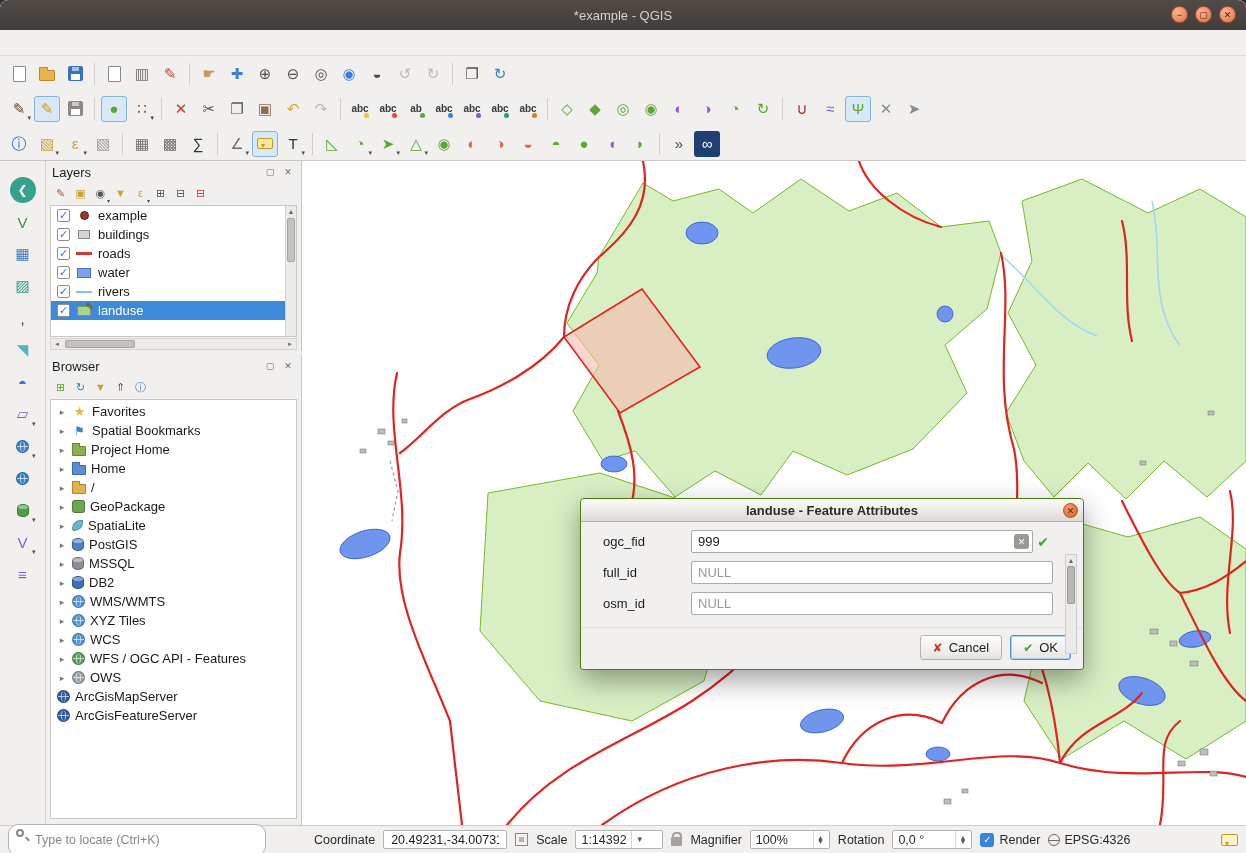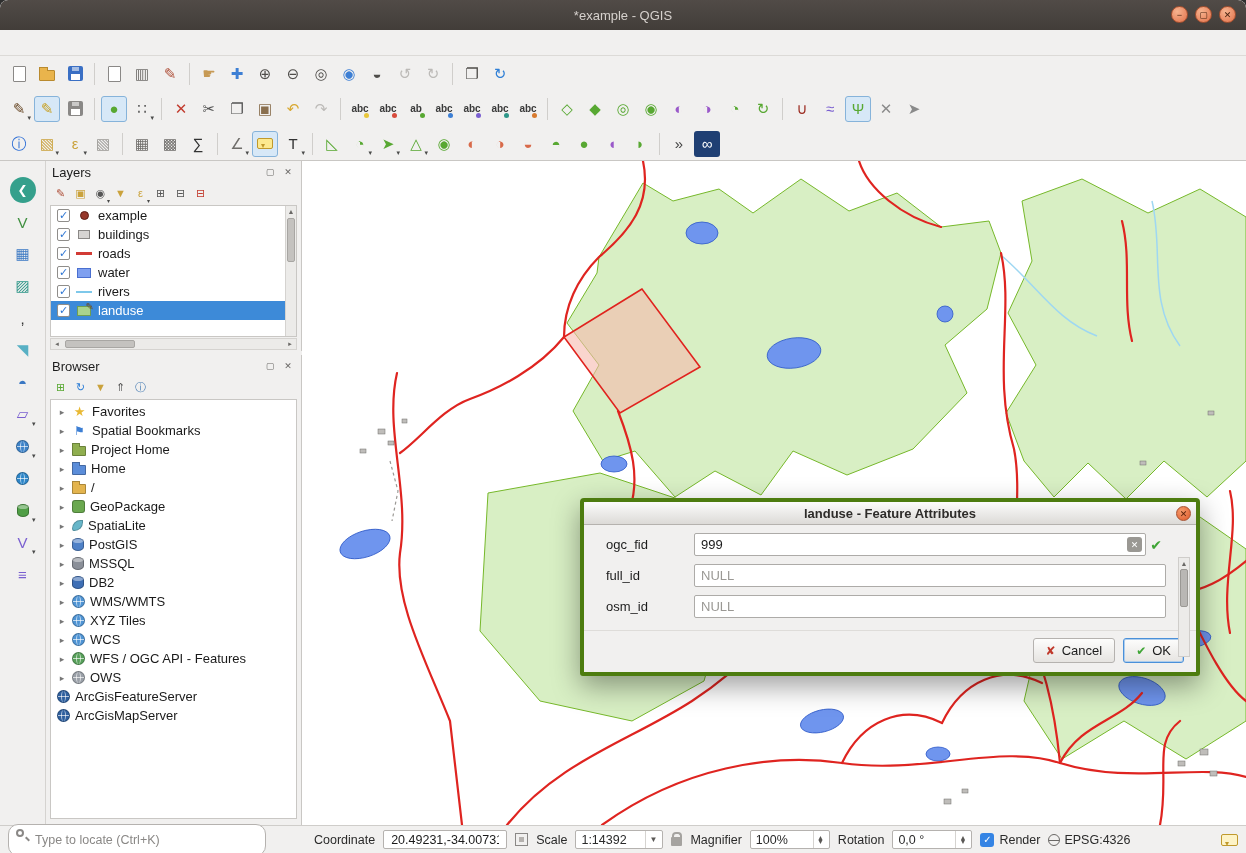--- a/index.html
+++ b/index.html
@@ -90,21 +90,21 @@
   .ic-globe::after{content:"";position:absolute;left:0;right:0;top:5px;border-top:1px solid rgba(255,255,255,.65);}
   .ic-db,.ic-db2{width:12px;height:13px;border-radius:6px 6px 6px 6px/4px;position:relative;border:1px solid rgba(0,0,0,.25);}
   .ic-db::before,.ic-db2::before{content:"";position:absolute;left:0;right:0;top:0;height:4px;border-radius:50%;background:rgba(255,255,255,.4);}
   .ic-feather{width:11px;height:11px;border-radius:0 100% 30% 100%;transform:rotate(90deg);border:1px solid rgba(0,0,0,.2);}
 
   
   .map{position:absolute;left:302px;top:161px;right:0;bottom:28px;background:#fff;overflow:hidden;}
   .map svg{display:block;width:100%;height:100%;}
 
   
-  .dialog{position:absolute;left:580px;top:498px;width:620px;background:#f1f0ef;border:4px solid #4d7c0f;border-radius:4px 4px 3px 3px;box-shadow:0 10px 28px rgba(0,0,0,.38);z-index:50;}
+  .dialog{position:absolute;left:580px;top:498px;width:504px;background:#f1f0ef;border:1px solid #4d7c0f;border-radius:4px 4px 3px 3px;box-shadow:0 10px 28px rgba(0,0,0,.38);z-index:50;}
   .dlg-title{position:relative;height:23px;background:linear-gradient(#fcfcfb,#dcdad7);border-bottom:1px solid #b5b2ae;border-radius:4px 4px 0 0;display:flex;align-items:center;justify-content:center;font-size:13px;font-weight:700;color:#2e2c2a;}
   .dlg-close{position:absolute;right:5px;top:4px;width:15px;height:15px;border-radius:50%;background:radial-gradient(circle at 35% 30%,#f59a6b,#e05a2b);border:1px solid #a8502f;color:#571f08;font-size:9px;display:flex;align-items:center;justify-content:center;}
   .dlg-menubar{height:22px;display:flex;align-items:center;padding-left:8px;border-bottom:1px solid #e3e1de;}
   .dlg-menu-item{display:inline-block;font-size:13px;color:#1c1c1c;padding:2px 6px;}
   .dlg-menu-item::first-letter{text-decoration:underline;}
   .dlg-body{position:relative;padding:8px 30px 4px 22px;}
   .frow{display:flex;align-items:center;margin-bottom:8px;}
   .flabel{width:88px;font-size:13px;color:#1c1c1c;flex:0 0 auto;}
   .finput-wrap{position:relative;flex:1;}
   .finput{width:100%;height:23px;border:1px solid #adaba8;border-radius:2px;background:#fff;font-size:13px;color:#1a1a1a;padding:0 22px 0 6px;outline:none;}
@@ -123,21 +123,21 @@
   
   .statusbar{position:absolute;left:0;bottom:0;right:0;height:28px;background:#f1f0ef;border-top:1px solid #cfcdca;display:flex;align-items:center;padding:0 8px;gap:8px;font-size:12.5px;color:#2a2a2a;}
   .locate-wrap{position:relative;width:258px;height:32px;background:#fff;border:1px solid #b5b2af;border-radius:10px;display:flex;align-items:center;padding-left:24px;flex:0 0 auto;}
   .locate-wrap input{border:none;outline:none;width:100%;font-size:12.5px;background:transparent;color:#1a1a1a;}
   .locate-wrap input::placeholder{color:#8a8886;}
   .mag-icon{position:absolute;left:7px;top:4px;width:8px;height:8px;border:2px solid #8a8886;border-radius:50%;}
   .mag-icon::after{content:"";position:absolute;left:7px;top:7px;width:5px;height:2px;background:#8a8886;transform:rotate(45deg);}
   .sb-label{flex:0 0 auto;}
   .sb-box{height:19px;background:#fff;border:1px solid #b5b2af;border-radius:2px;display:flex;align-items:center;padding:0 5px;flex:0 0 auto;font-size:12.5px;}
   .coord-input{width:112px;border:none;outline:none;font-size:12.5px;color:#1a1a1a;background:transparent;}
-  .combo{position:relative;width:88px;justify-content:space-between;gap:4px;}
+  .combo{position:relative;width:88px;gap:4px;}
   .combo .carr{font-size:8px;color:#5a5856;border-left:1px solid #d5d3d0;padding-left:4px;height:100%;display:flex;align-items:center;}
   .spin{position:relative;width:80px;justify-content:space-between;}
   .steppers{display:flex;flex-direction:column;line-height:0.55;font-size:7px;color:#5a5856;border-left:1px solid #d5d3d0;padding-left:3px;height:100%;justify-content:center;}
   .extent-icon{width:13px;height:13px;border:1px solid #8a8886;position:relative;flex:0 0 auto;}
   .extent-icon::after{content:"";position:absolute;inset:3px;background:#b5b2af;}
   .lock-icon{position:relative;width:11px;height:9px;background:#a5a3a0;border-radius:1px;margin-top:4px;flex:0 0 auto;}
   .lock-icon::before{content:"";position:absolute;left:1px;top:-5px;width:6px;height:5px;border:2px solid #a5a3a0;border-bottom:none;border-radius:4px 4px 0 0;}
   .render-wrap{display:flex;align-items:center;gap:5px;flex:0 0 auto;}
   .cb-blue{width:14px;height:14px;background:#3584e4;border-radius:3px;color:#fff;font-size:10px;display:flex;align-items:center;justify-content:center;}
   .crs-wrap{display:flex;align-items:center;gap:4px;flex:0 0 auto;}
@@ -783,26 +783,26 @@
           <span class="blabel">WFS / OGC API - Features</span>
         </div>
         <div class="br-row">
           <span class="exp">▸</span>
           <span class="bicon ic-globe" style="background: rgb(154, 160, 168);"></span>
           <span class="blabel">OWS</span>
         </div>
         <div class="br-row">
 
           <span class="bicon ic-globe" style="background: rgb(46, 95, 158);"></span>
+          <span class="blabel">ArcGisMapServer</span>
+        </div>
+        <div class="br-row">
+
+          <span class="bicon ic-globe" style="background: rgb(46, 95, 158);"></span>
           <span class="blabel">ArcGisFeatureServer</span>
-        </div>
-        <div class="br-row">
-
-          <span class="bicon ic-globe" style="background: rgb(46, 95, 158);"></span>
-          <span class="blabel">ArcGisMapServer</span>
         </div>
       </div>
   </div>
 
   <div class="map">
     <svg viewBox="0 0 944 664" preserveAspectRatio="none">
       <rect x="0" y="0" width="944" height="664" fill="#ffffff"></rect>
 
       <g fill="#d8efc4" stroke="#76b82a" stroke-width="1">
         <path d="M297,96 L341,22 L371,40 L417,28 L451,52 L499,18 L547,50 L595,32 L639,66 L687,60 L699,92 L685,148 L643,184 L665,232 L611,288 L545,314 L491,290 L459,334 L413,310 L373,336 L333,290 L301,300 L271,250 L297,204 L265,162 L295,112 Z"></path>

